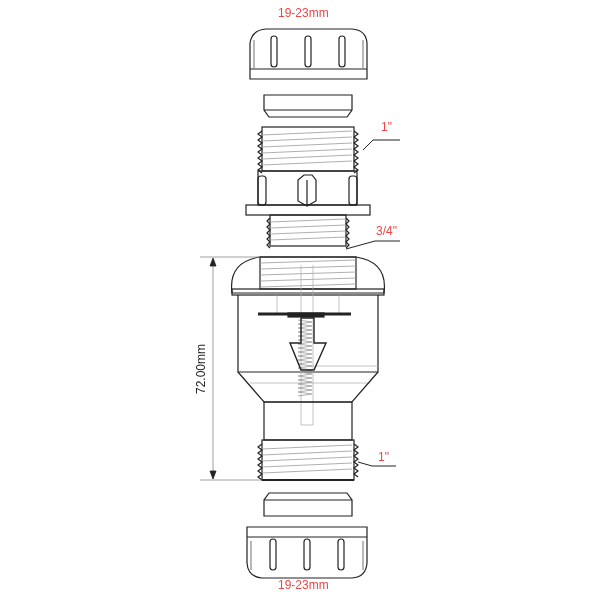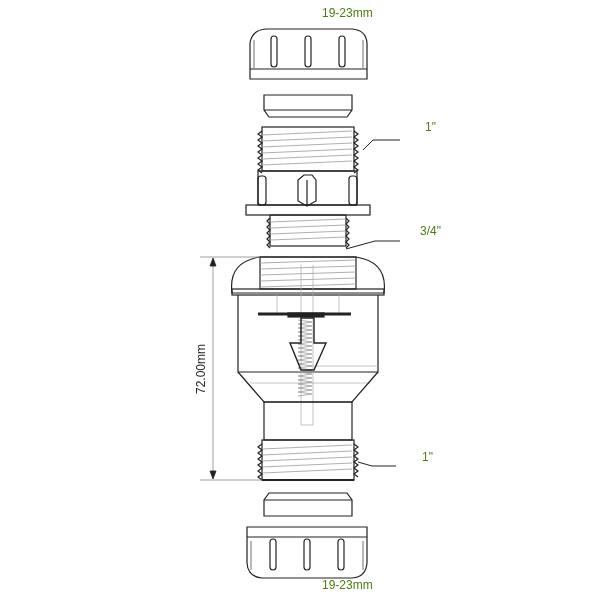--- a/index.html
+++ b/index.html
@@ -1,18 +1,18 @@
 <!DOCTYPE html>
 <html><head>
   <meta charset="utf-8">
   <style>
     html, body { margin: 0; padding: 0; background: #ffffff; }
     body { width: 600px; height: 600px; position: relative; overflow: hidden; font-family: "Liberation Sans", sans-serif; }
     svg { position: absolute; left: 0; top: 0; }
-    .lbl { position: absolute; font-size: 12px; color: #4d7c0f; white-space: nowrap; margin-left: 44px; }
+    .lbl { position: absolute; font-size: 12px; color: #ef4444; white-space: nowrap; }
     .dim-v { position: absolute; font-size: 12px; color: #222; transform: rotate(-90deg); transform-origin: center center; white-space: nowrap; }
   </style>
 </head>
 <body>
 
 <svg width="600" height="600" viewBox="0 0 600 600" xmlns="http://www.w3.org/2000/svg" fill="none" stroke="#222" stroke-width="1.2">
 
   <g>
     <path d="M250 79 L250 43 Q252 30 266 29 L352 29 Q366 30 367 43 L367 79 Z"></path>
     <line x1="250" y1="69" x2="367" y2="69"></line>

